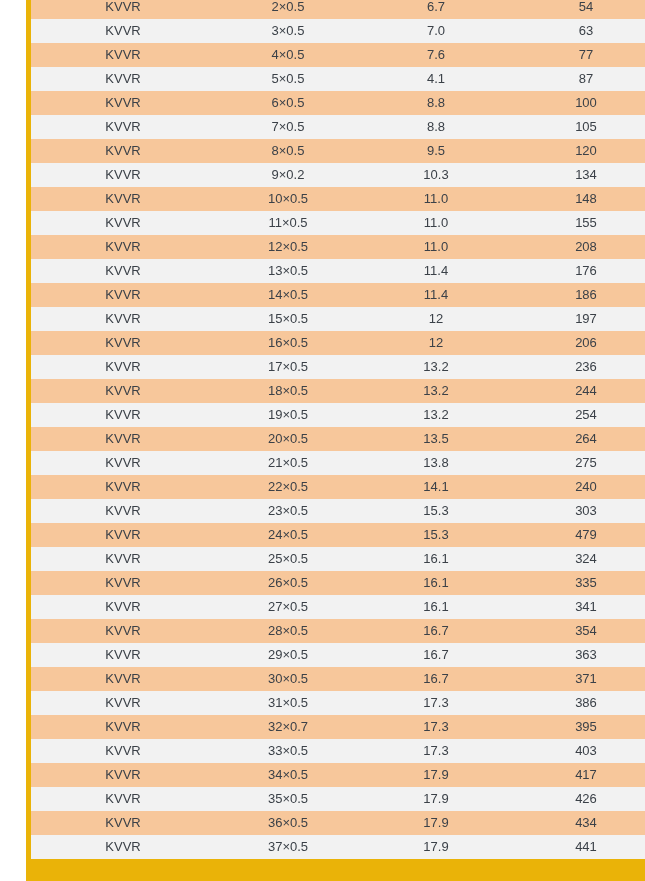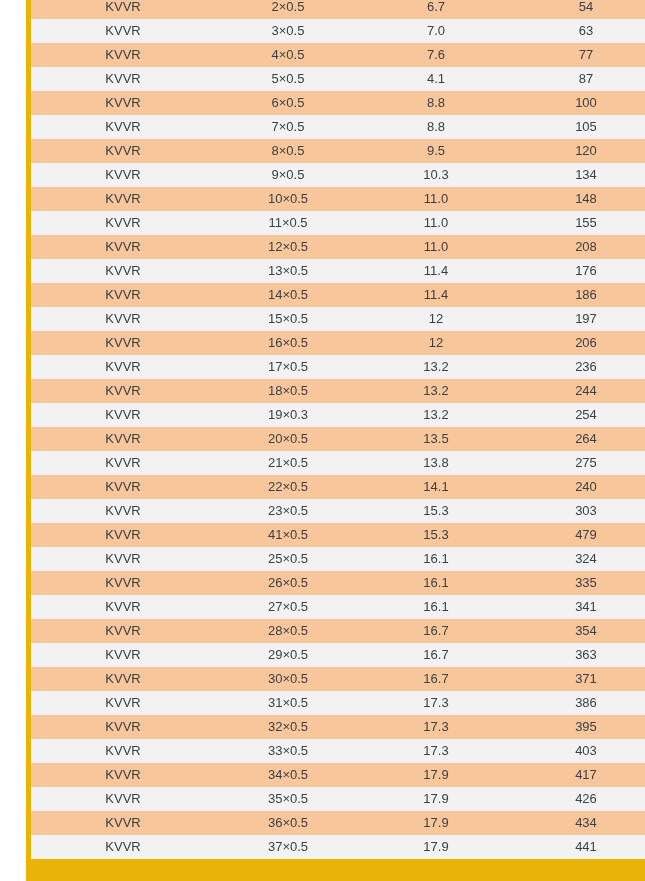--- a/index.html
+++ b/index.html
@@ -113,21 +113,21 @@
           <td class="cell-wt">105</td>
         </tr>
         <tr class="row-odd">
           <td class="cell-model">KVVR</td>
           <td class="cell-spec">8×0.5</td>
           <td class="cell-od">9.5</td>
           <td class="cell-wt">120</td>
         </tr>
         <tr class="row-even">
           <td class="cell-model">KVVR</td>
-          <td class="cell-spec">9×0.5</td>
+          <td class="cell-spec">9×0.2</td>
           <td class="cell-od">10.3</td>
           <td class="cell-wt">134</td>
         </tr>
         <tr class="row-odd">
           <td class="cell-model">KVVR</td>
           <td class="cell-spec">10×0.5</td>
           <td class="cell-od">11.0</td>
           <td class="cell-wt">148</td>
         </tr>
         <tr class="row-even">
@@ -173,21 +173,21 @@
           <td class="cell-wt">236</td>
         </tr>
         <tr class="row-odd">
           <td class="cell-model">KVVR</td>
           <td class="cell-spec">18×0.5</td>
           <td class="cell-od">13.2</td>
           <td class="cell-wt">244</td>
         </tr>
         <tr class="row-even">
           <td class="cell-model">KVVR</td>
-          <td class="cell-spec">19×0.3</td>
+          <td class="cell-spec">19×0.5</td>
           <td class="cell-od">13.2</td>
           <td class="cell-wt">254</td>
         </tr>
         <tr class="row-odd">
           <td class="cell-model">KVVR</td>
           <td class="cell-spec">20×0.5</td>
           <td class="cell-od">13.5</td>
           <td class="cell-wt">264</td>
         </tr>
         <tr class="row-even">
@@ -203,21 +203,21 @@
           <td class="cell-wt">240</td>
         </tr>
         <tr class="row-even">
           <td class="cell-model">KVVR</td>
           <td class="cell-spec">23×0.5</td>
           <td class="cell-od">15.3</td>
           <td class="cell-wt">303</td>
         </tr>
         <tr class="row-odd">
           <td class="cell-model">KVVR</td>
-          <td class="cell-spec">41×0.5</td>
+          <td class="cell-spec">24×0.5</td>
           <td class="cell-od">15.3</td>
           <td class="cell-wt">479</td>
         </tr>
         <tr class="row-even">
           <td class="cell-model">KVVR</td>
           <td class="cell-spec">25×0.5</td>
           <td class="cell-od">16.1</td>
           <td class="cell-wt">324</td>
         </tr>
         <tr class="row-odd">
@@ -251,21 +251,21 @@
           <td class="cell-wt">371</td>
         </tr>
         <tr class="row-even">
           <td class="cell-model">KVVR</td>
           <td class="cell-spec">31×0.5</td>
           <td class="cell-od">17.3</td>
           <td class="cell-wt">386</td>
         </tr>
         <tr class="row-odd">
           <td class="cell-model">KVVR</td>
-          <td class="cell-spec">32×0.5</td>
+          <td class="cell-spec">32×0.7</td>
           <td class="cell-od">17.3</td>
           <td class="cell-wt">395</td>
         </tr>
         <tr class="row-even">
           <td class="cell-model">KVVR</td>
           <td class="cell-spec">33×0.5</td>
           <td class="cell-od">17.3</td>
           <td class="cell-wt">403</td>
         </tr>
         <tr class="row-odd">

